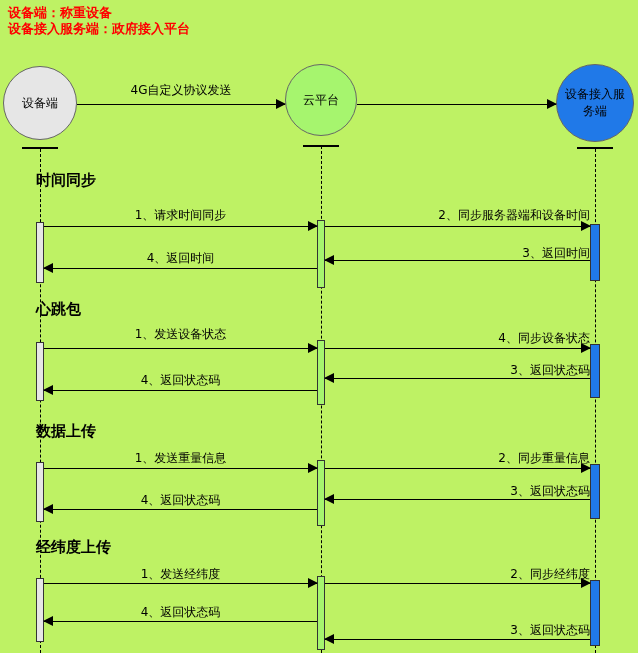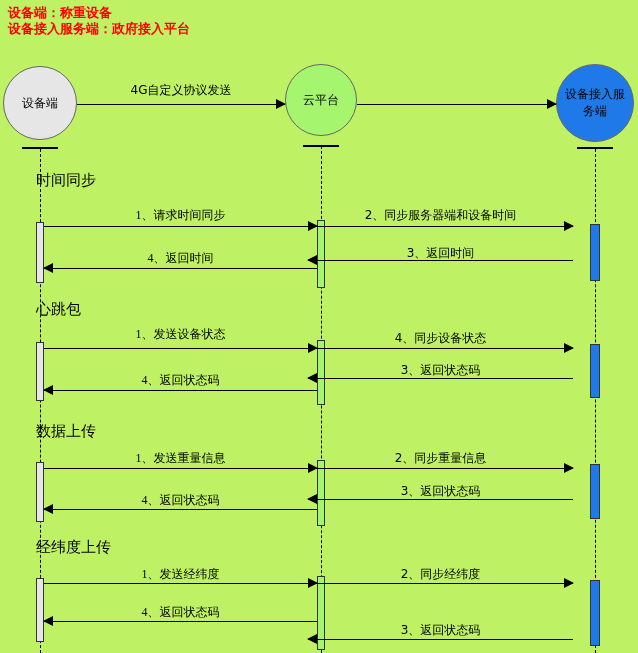--- a/index.html
+++ b/index.html
@@ -23,24 +23,24 @@
   .act-dev { left:36px;  background:#e6e6e6; }
   .act-cld { left:317px; background:#a6f56e; }
   .act-svc { left:590px; background:#2079e8; width:10px; }
 
   .arrow { position:absolute; height:1px; background:#000; }
   .arrow i { position:absolute; width:0; height:0; display:block; }
   .hr { right:-1px; top:-5px; border-left:10px solid #000; border-top:5px solid transparent; border-bottom:5px solid transparent; }
   .hl { left:-1px;  top:-5px; border-right:10px solid #000; border-top:5px solid transparent; border-bottom:5px solid transparent; }
 
   .msg-label { position:absolute; font-size:12px; color:#000; text-align:center; white-space:nowrap; }
-  .lspan { left:44px;  width:273px;font-family:Liberation Serif, serif; }
-  .rspan { left:308px; width:265px; }
+  .lspan { left:44px;  width:273px; }
+  .rspan { left:325px; width:265px;text-align:right; }
 
-  .sec-title { position:absolute; left:36px; font-size:15px; font-weight:normal; color:#000; }
+  .sec-title { position:absolute; left:36px; font-size:15px; font-weight:bold; color:#000; }
 </style>
 </head>
 <body>
 
 <div class="canvas">
 
   <div class="legend">
     <div>设备端：称重设备</div>
     <div>设备接入服务端：政府接入平台</div>
   </div>

